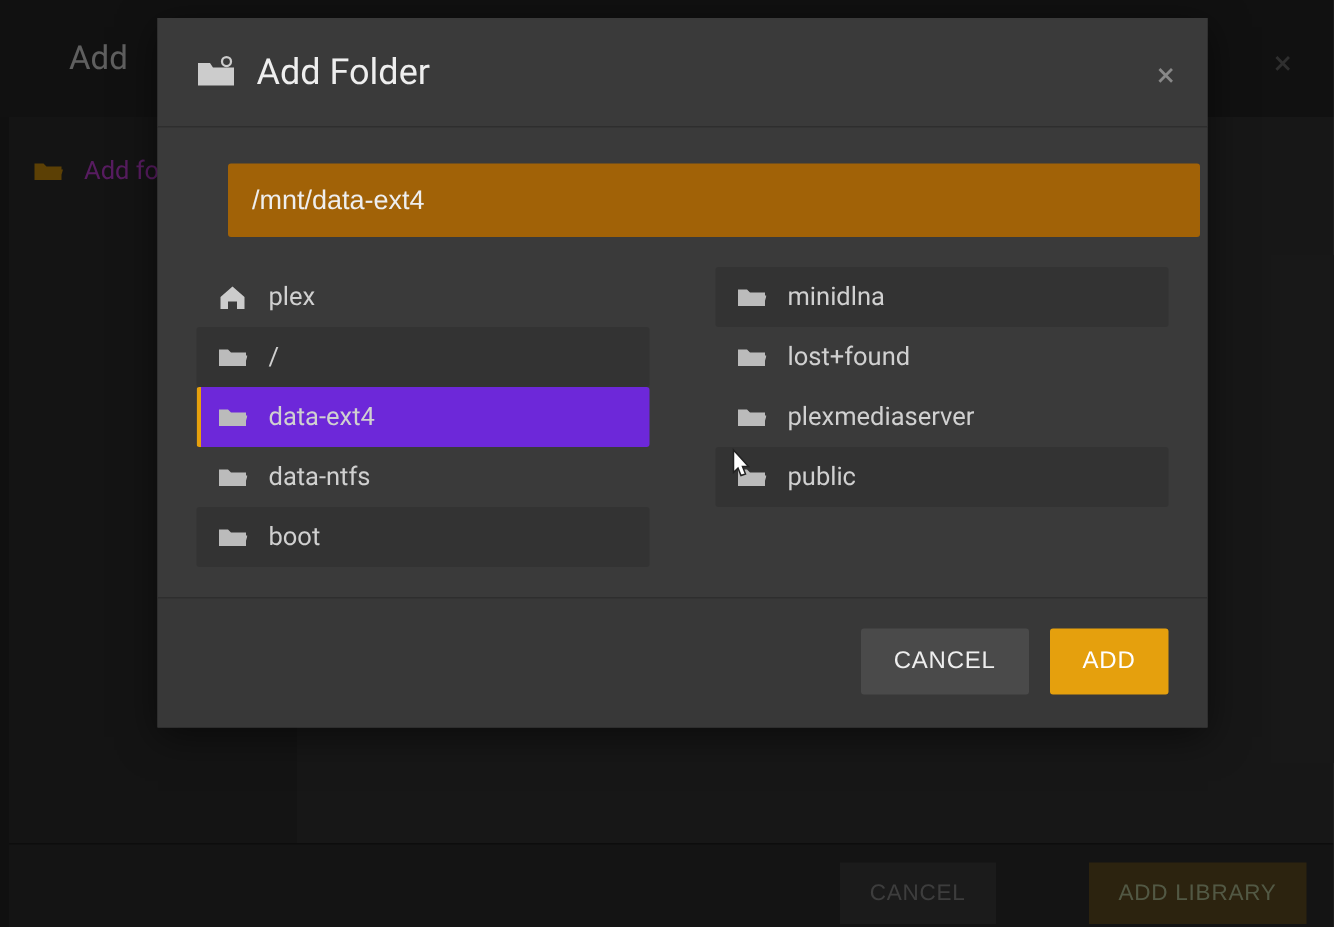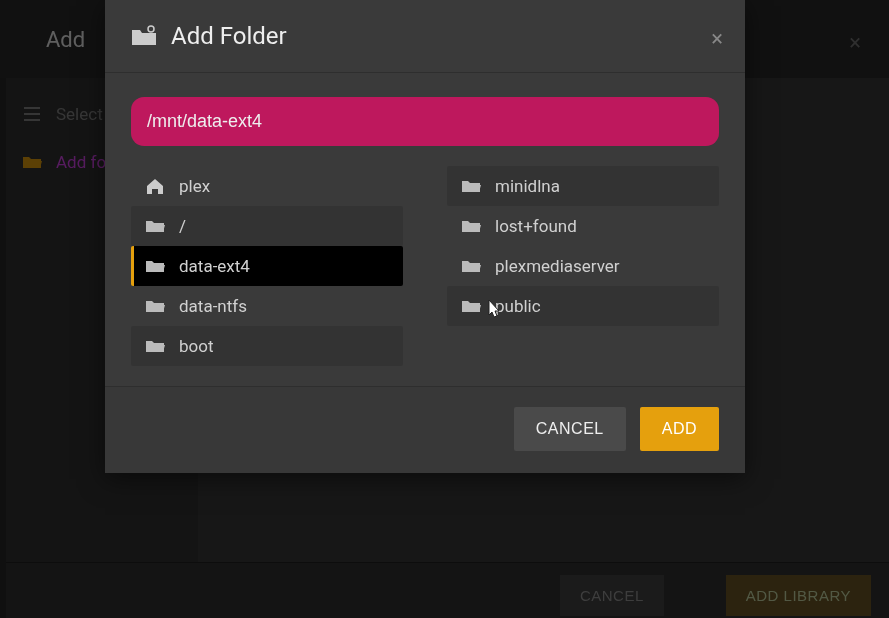--- a/index.html
+++ b/index.html
@@ -75,22 +75,22 @@
 
   
   .mask {
     position:absolute; inset:0;
     background: rgba(0,0,0,0.6);
   }
 
   
   .modal {
     position:absolute;
-    top: 0; left: 105px;
-    width: 640px;
+    top: 12px; left: 105px;
+    width: 700px;
     background: #3a3a3a;
     box-shadow: 0 6px 24px rgba(0,0,0,0.5);
   }
   .modal-header {
     display:flex;
     align-items:center;
     padding: 22px 26px;
     border-bottom: 1px solid #2e2e2e;
     position:relative;
     background: #3a3a3a;
@@ -105,26 +105,27 @@
   .modal-close {
     position:absolute; right: 22px; top: 26px;
     color:#888; font-size:22px; cursor:pointer;
   }
   .modal-body {
     padding: 24px 26px 20px 26px;
     background: #3a3a3a;
   }
   .path-input {
     width:100%;
-    background: #be185d;
+    background: #a16207;
     border:none;
     padding: 14px 16px;
     color:#eee;
     font-size: 18px;
-    border-radius: 13px;
+    border-radius: 2px;
+    margin-left: 21px;
   }
   .browser {
     display:flex;
     gap: 44px;
     margin-top: 20px;
   }
   .col {
     flex: 1;
     display:flex;
     flex-direction: column;
@@ -134,21 +135,21 @@
     display:flex;
     align-items:center;
     gap: 14px;
     padding: 10px 14px;
     color:#d0d0d0;
     font-size: 17px;
     border-radius: 2px;
   }
   .folder-item.shaded { background: #333333; }
   .folder-item.selected {
-    background: #000000;
+    background: #6d28d9;
     border-left: 3px solid #e5a00d;
     padding-left: 11px;
   }
   .modal-footer {
     display:flex;
     justify-content:flex-end;
     gap: 14px;
     padding: 20px 26px 22px;
     border-top: 1px solid #2e2e2e;
     background: #383838;
@@ -185,28 +186,20 @@
   <span class="plus">
     <svg viewBox="0 0 16 16">
         <path d="M8 1v14M1 8h14" stroke="#ccc" stroke-width="2" fill="none"></path>
       </svg>
   </span>
   <span>Add</span>
 </div>
 <span class="close-x">×</span>
 
 <div class="bg-sidebar">
-  <div class="side-item">
-    <span class="ico">
-      <svg viewBox="0 0 20 18">
-          <path d="M2 3h16M2 9h16M2 15h16" stroke="#888" stroke-width="2"></path>
-        </svg>
-    </span>
-    <span>Select</span>
-  </div>
   <div class="side-item active">
     <span class="ico">
       <svg viewBox="0 0 20 18">
           <path d="M1 4h6l2 2h10v9H1z M3 15l2-7h15l-2 7z" fill="#e5a00d"></path>
         </svg>
     </span>
     <span>Add fo</span>
   </div>
 </div>
 <div class="bg-main"></div>

